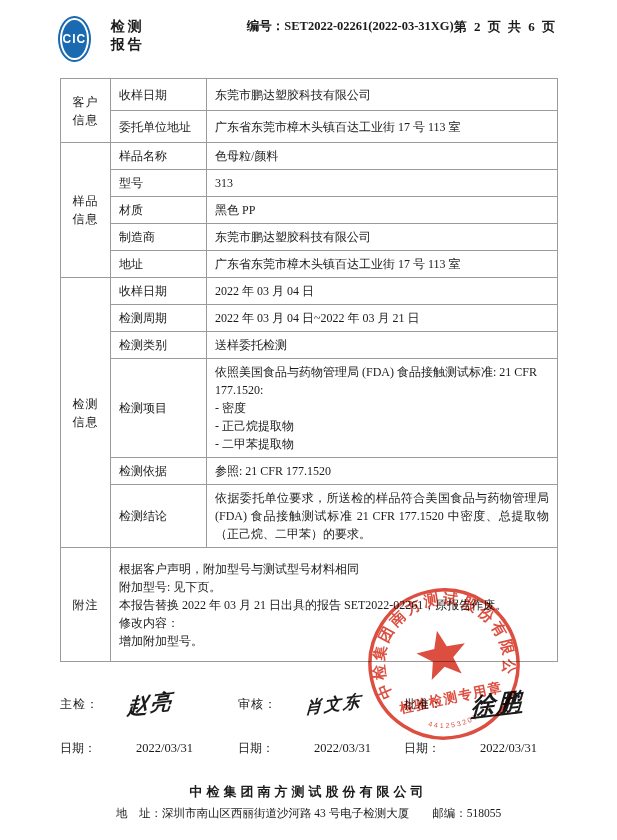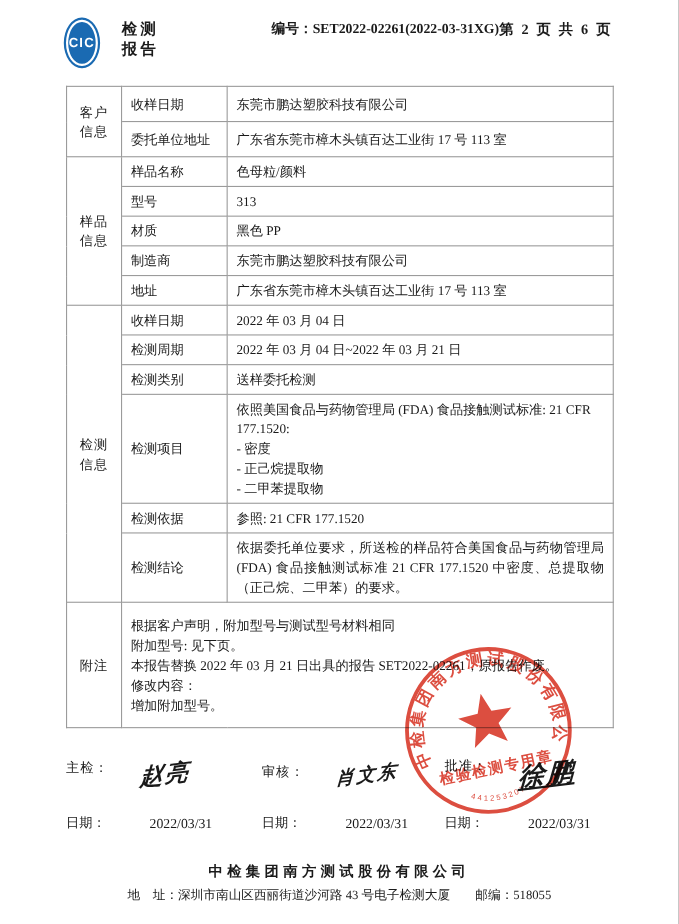--- a/index.html
+++ b/index.html
@@ -44,33 +44,33 @@
   tr.r33 > td.field, tr.r33 > td.value { height:21px; }
   tr.r26 > td.field, tr.r26 > td.value { height:26px; }
   td.multiline { white-space:pre-line; line-height:18.5px; padding-top:5px; padding-bottom:5px; }
   td.justify { text-align:justify; line-height:18.5px; }
   td.notes-cell { white-space:pre-line; line-height:19.5px; height:114px; vertical-align:top; padding-top:6px; }
   
   .sig-row {
     display:grid; grid-template-columns:178px 166px 153px;
     width:497px; margin-top:26px; align-items:center;
   }
-  .sig-cell { display:flex; }
+  .sig-cell { display:flex; align-items:center; }
   .sig-label { font-size:12px; letter-spacing:1px; white-space:nowrap; }
   .sig-name {
     display:inline-block; margin-left:28px;
     font-size:21px; font-weight:bold; font-style:italic;
     transform:rotate(-7deg) skewX(-10deg);
     letter-spacing:2px; white-space:nowrap;
   }
   .date-row {
     display:grid; grid-template-columns:178px 166px 153px;
     width:497px; margin-top:20px;
   }
-  .date-cell { display:flex; align-items:flex-end; }
+  .date-cell { display:flex; align-items:center; }
   .date-label { font-size:12px; white-space:nowrap; }
   .date-value { font-size:12.5px; margin-left:40px; white-space:nowrap; }
   
   .footer { margin-top:26px; text-align:center; }
   .f-company { font-size:13px; font-weight:bold; letter-spacing:4px; }
   .f-line { font-size:11.5px; margin-top:5px; white-space:nowrap; }
   
   .stamp {
     position:absolute; left:364px; top:584px;
     width:160px; height:160px;

